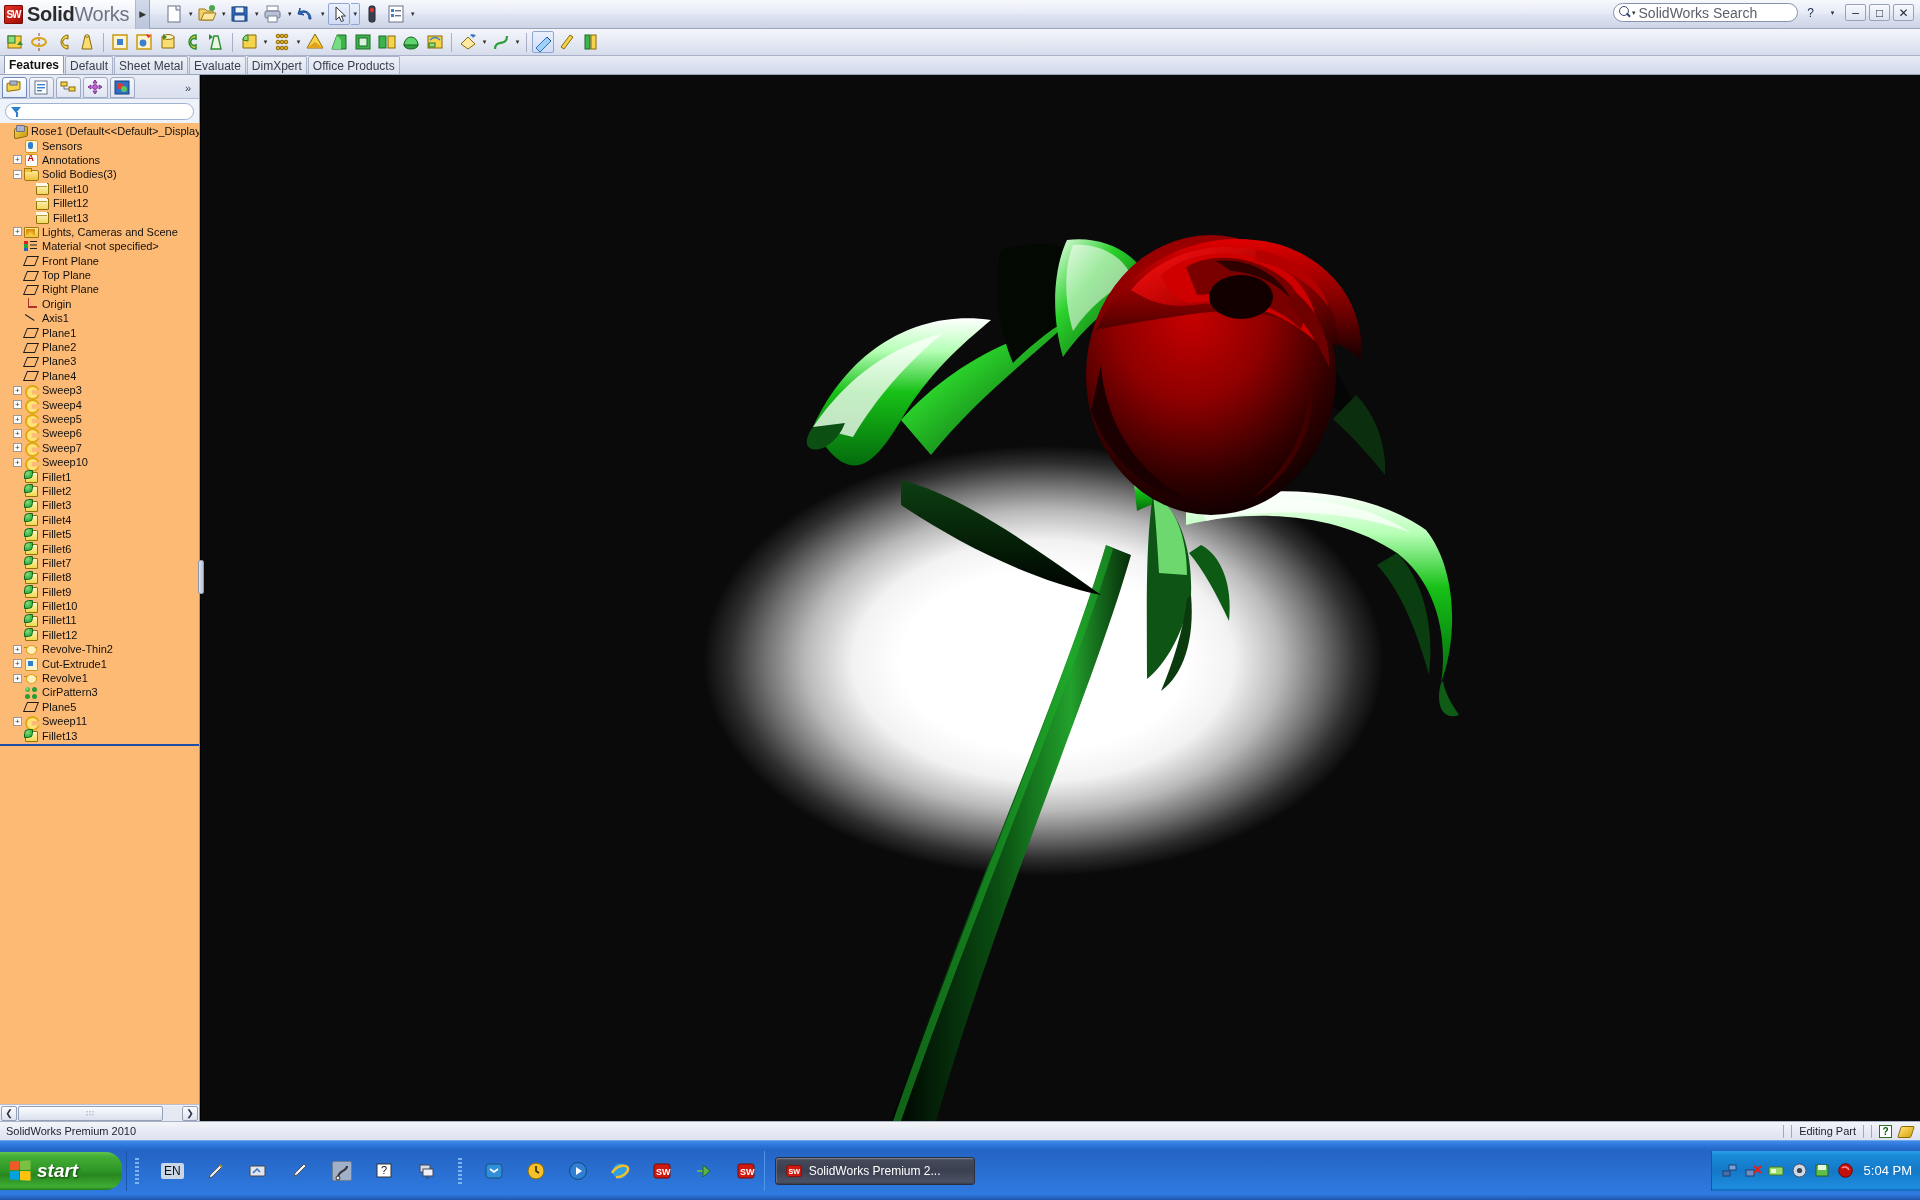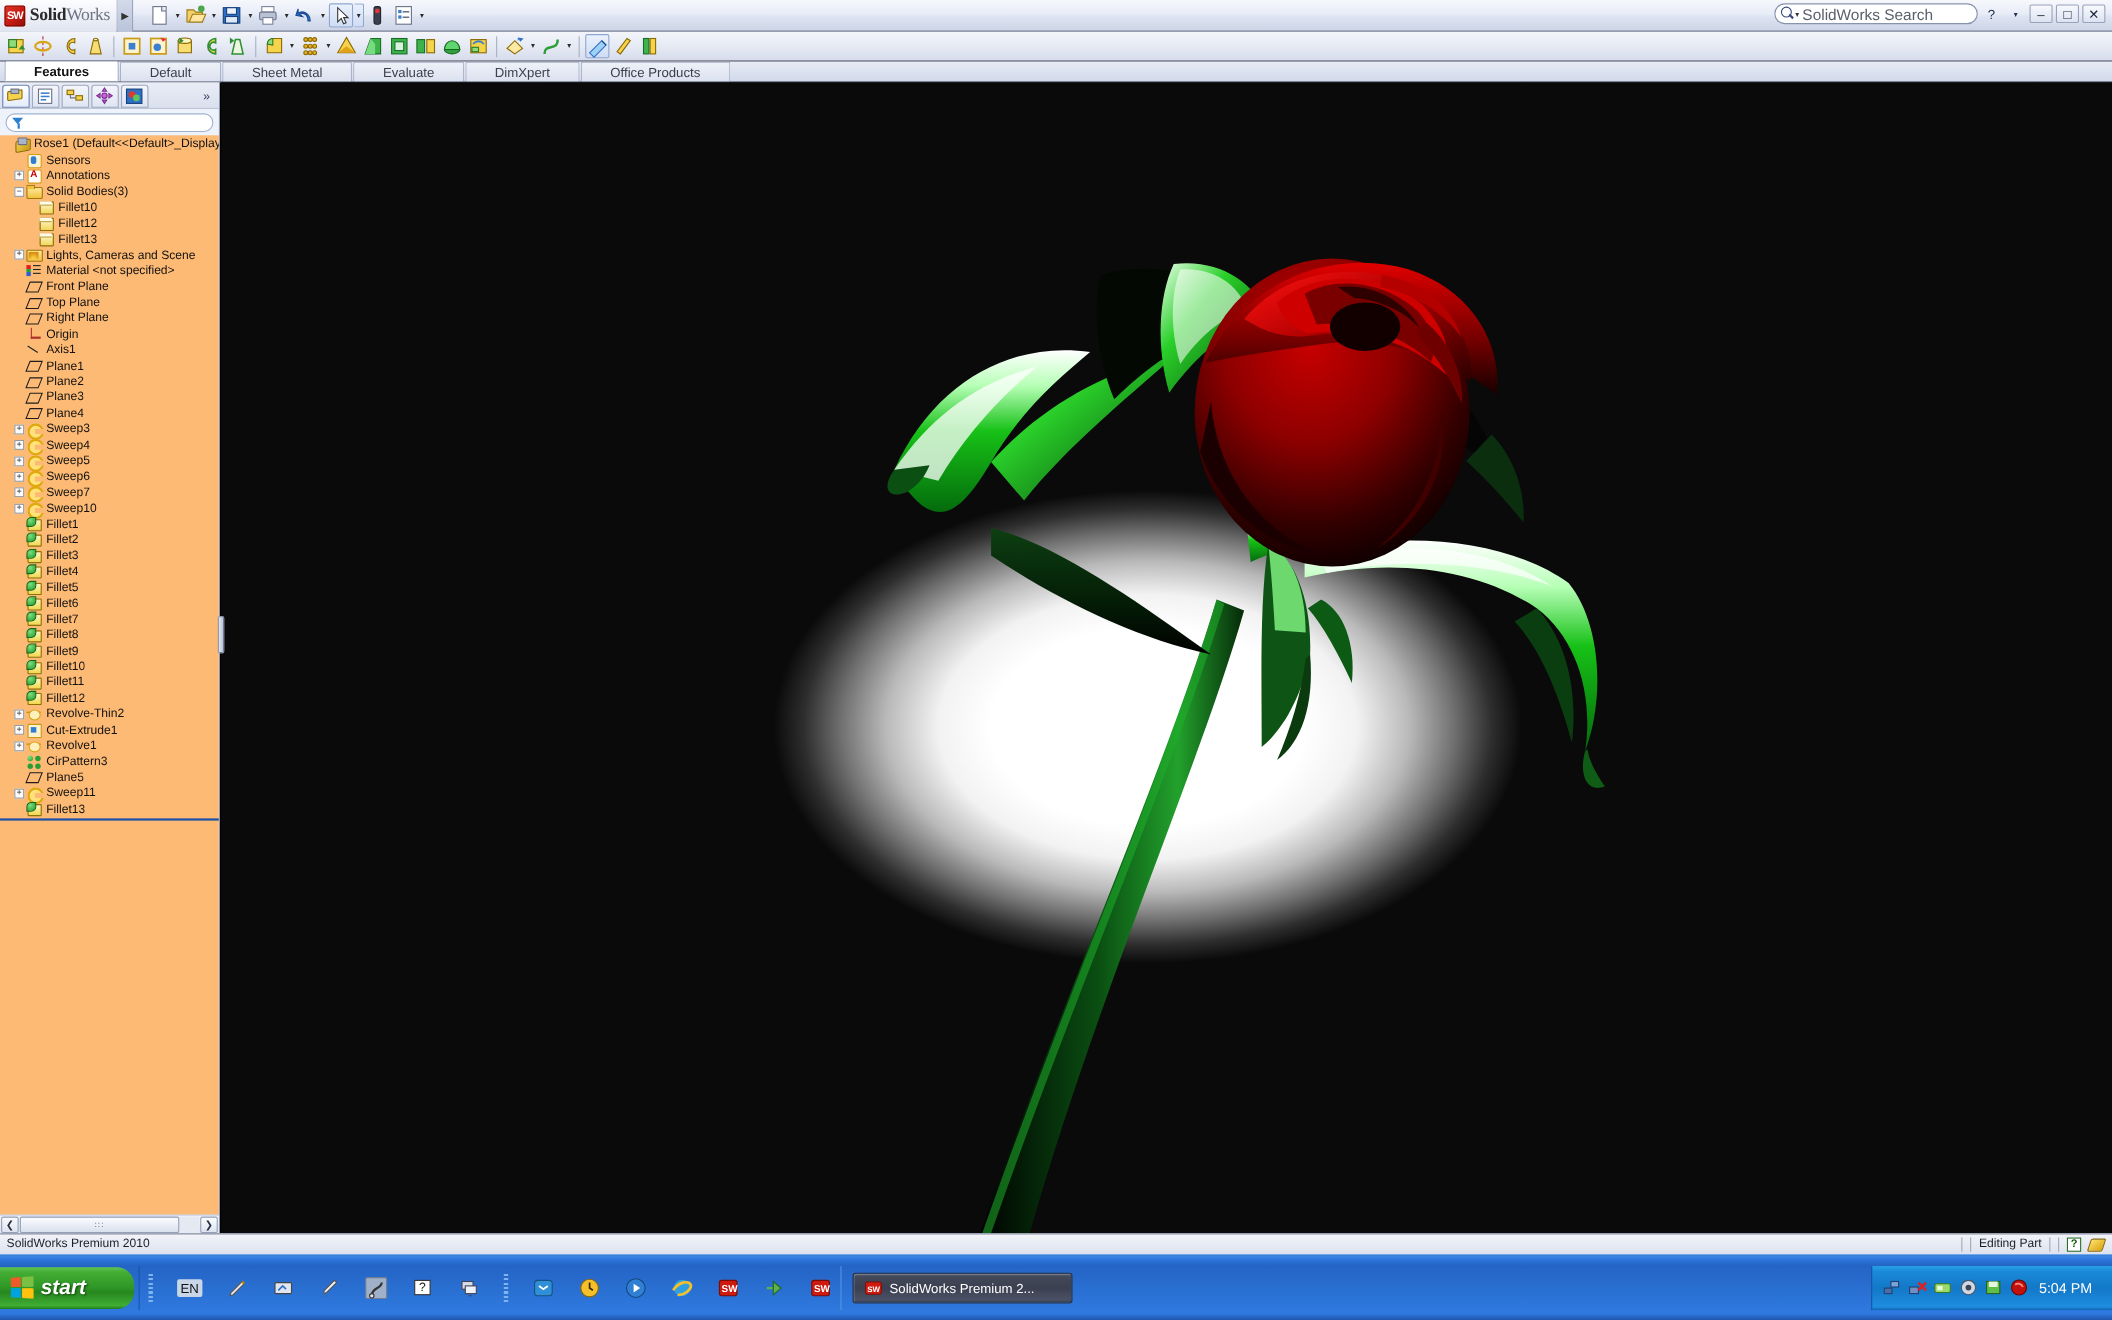--- a/index.html
+++ b/index.html
@@ -21,21 +21,21 @@
     background: linear-gradient(to bottom,#fdfdff 0%,#eef1f8 50%,#dfe4f0 100%);
     border-right: 1px solid #aeb7cc;
   }
   .sw-cube {
     width: 19px; height: 19px; border-radius: 2px;
     background: linear-gradient(135deg,#e03a2e 0%, #c41a11 55%, #8e0d06 100%);
     color: #fff; font-weight: bold; font-size: 10px; line-height: 19px;
     text-align: center; letter-spacing: -1px; margin-right: 4px;
     box-shadow: inset 0 0 0 1px #7e0a04;
   }
-  .sw-word { font-size: 16px; font-weight: bold; color: #2a2a2a; letter-spacing: -0.3px; font-family: Liberation Serif, serif; }
+  .sw-word { font-size: 20px; font-weight: bold; color: #2a2a2a; letter-spacing: -0.3px; }
   .sw-word .light { color: #6f7482; font-weight: normal; }
   .sw-flyout {
     width: 14px; height: 29px; display:flex; align-items:center; justify-content:center;
     background: linear-gradient(to bottom,#d3daea,#b9c3da); border-right:1px solid #9aa5bc;
     color:#333; font-size: 9px;
   }
   .title-text {
     position: absolute; left: 0; right: 0; text-align: center;
     font-size: 12px; color: #2c3242; pointer-events: none;
   }
@@ -80,21 +80,21 @@
             font-size:7px; color:#2b2b2b; }
 
   
   .cmdtabs {
     position: absolute; left: 0; top: 56px; width: 1920px; height: 19px;
     background: linear-gradient(to bottom,#e7ebf5,#d2d9ea);
     display: flex; align-items: flex-end; padding-left: 4px;
     border-bottom: 1px solid #9aa5bc;
   }
   .cmdtab {
-    height: 18px; padding: 0 26px; line-height: 18px; font-size: 12px; color: #3a3f4c;
+    height: 18px; padding: 0 4px; line-height: 18px; font-size: 12px; color: #3a3f4c;
     background: linear-gradient(to bottom,#eef1f8,#dbe1ef);
     border: 1px solid #a9b2c8; border-bottom: none; margin-right: 1px;
     border-radius: 2px 2px 0 0;
   }
   .cmdtab.active {
     background: #fff; color: #111; font-weight: bold; height: 19px;
     border-color: #8d98b1; border-bottom: 1px solid #fff;
   }
 
   
@@ -287,21 +287,21 @@
     background: repeating-linear-gradient(to bottom,#7fb4ee 0 2px, transparent 2px 4px); }
   .ql-ico { width: 20px; height: 20px; position: relative; }
   .tasks { flex: 1; display: flex; align-items: center; padding-left: 10px; }
   .task-btn {
     height: 28px; min-width: 200px; padding: 0 10px; display: flex; align-items: center; gap: 7px;
     background: linear-gradient(to bottom,#5d6372 0%,#44495a 10%,#3b4051 50%,#4c5265 92%,#343a49 100%);
     border: 1px solid #2b3040; border-radius: 3px; color: #fff; font-size: 12px;
     box-shadow: inset 1px 1px 0 rgba(255,255,255,0.18);
   }
   .tray {
-    height: 40px; display: flex; align-items: center; gap: 6px; padding: 0 18px 0 10px;
+    height: 40px; display: flex; align-items: center; gap: 6px; padding: 0 8px 0 10px;
     background: linear-gradient(to bottom,#29a0e8 0%,#1a8ad8 12%,#1378c8 50%,#1f8ddf 92%,#1166b3 100%);
     border-left: 1px solid #1257a8; color: #fff; font-size: 12px;
   }
   .tray-ico { width: 17px; height: 17px; position: relative; }
   .clock { font-size: 13px; color: #fff; margin-left: 4px; }
 </style>
 </head>
 <body>
 
 <div id="app">

